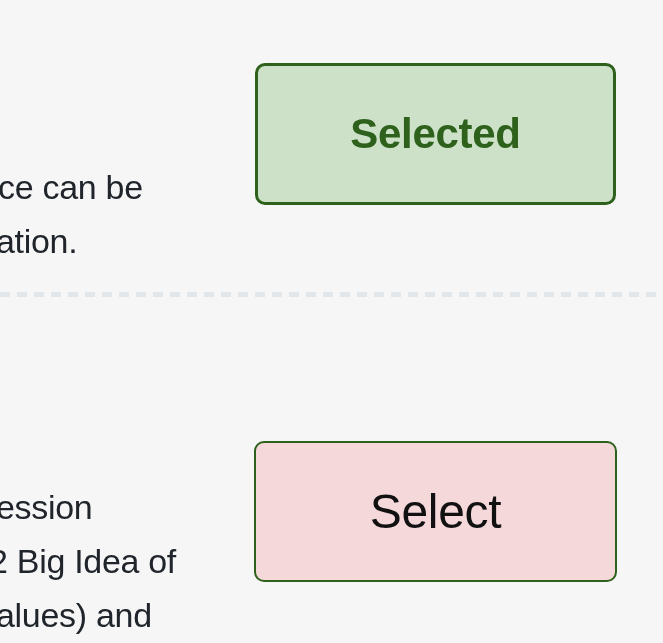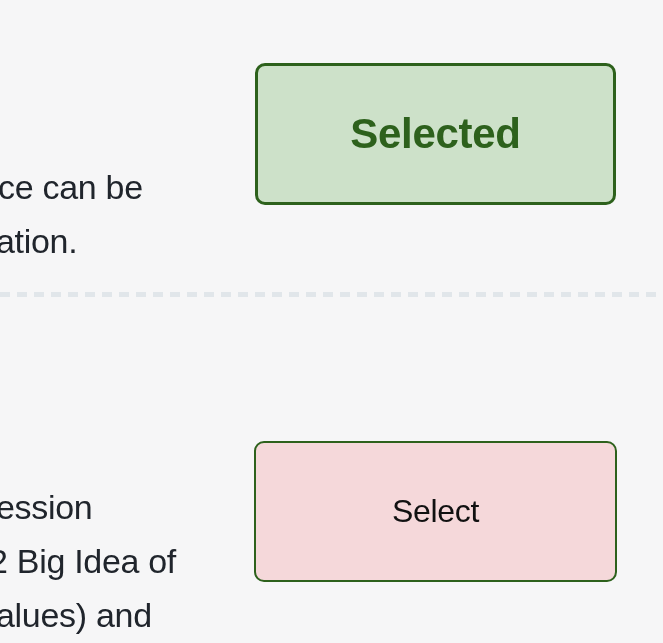--- a/index.html
+++ b/index.html
@@ -53,21 +53,21 @@
   }
   .btn-select {
     left: 254px;
     top: 441px;
     width: 363px;
     height: 141px;
     background: var(--pink-light, #f5d8da);
     border: 2px solid var(--green-dark, #2d611c);
     color: var(--select-text, #111111);
     font-weight: 400;
-    font-size: 32px;
+    font-size: 48px;
   }
   .divider {
     position: absolute;
     left: 0;
     top: 292px;
     width: 663px;
     height: 5px;
     background: repeating-linear-gradient(
       to right,
       var(--divider, #e1e6ea) 0 10px,

